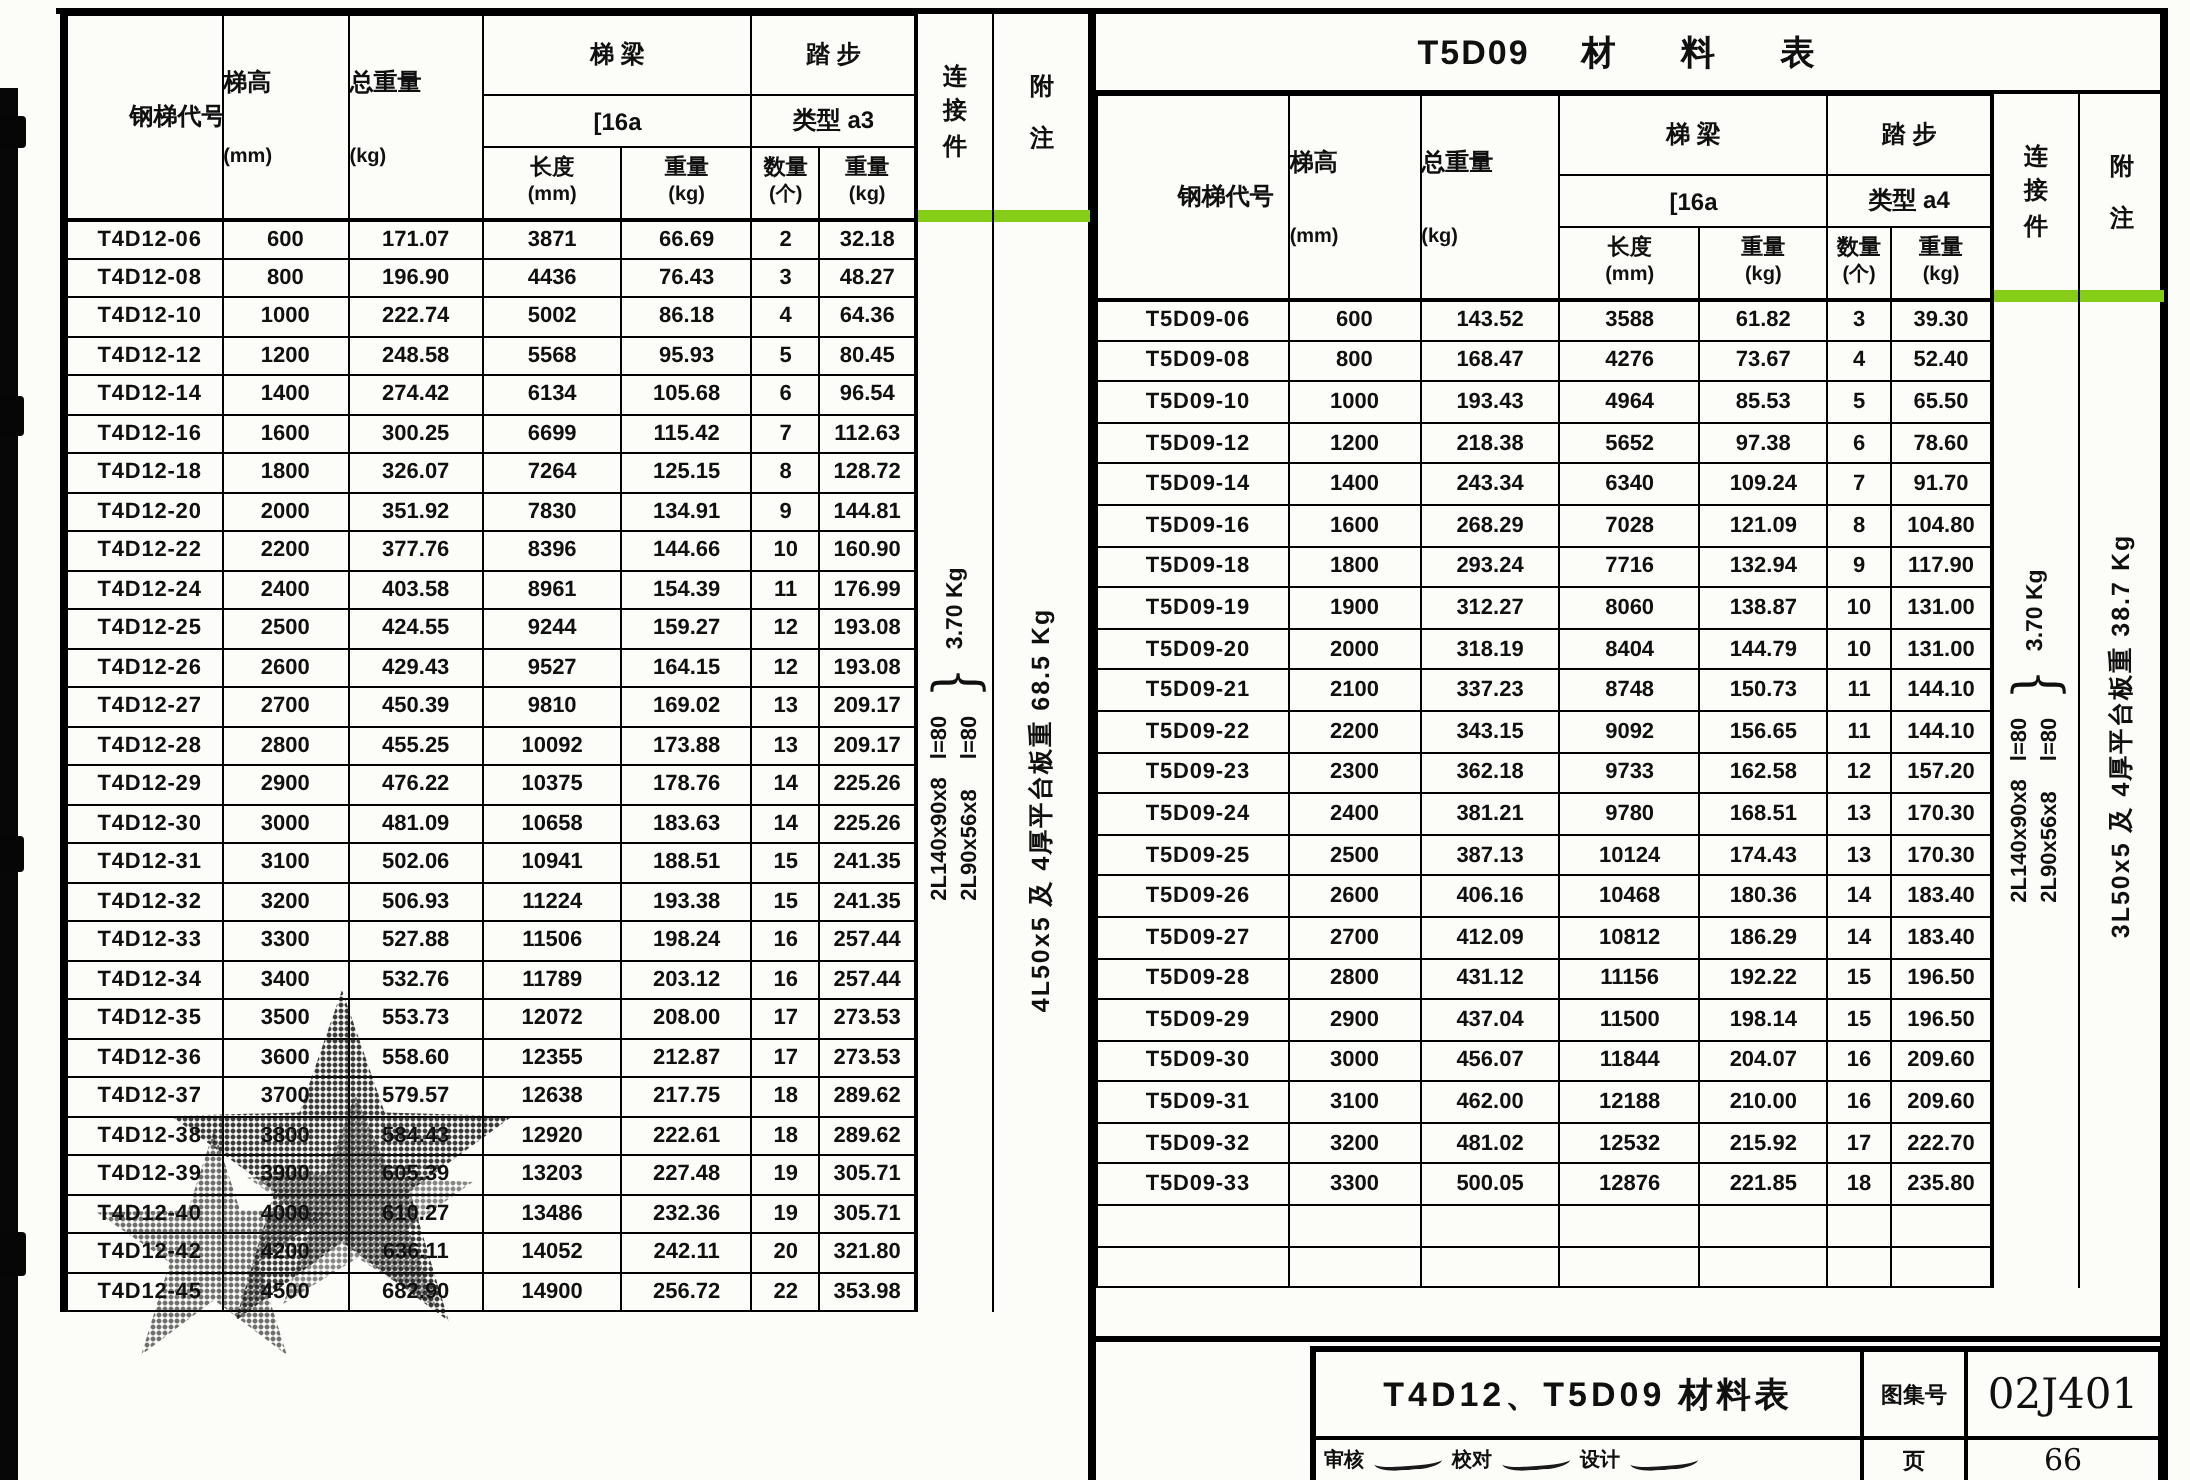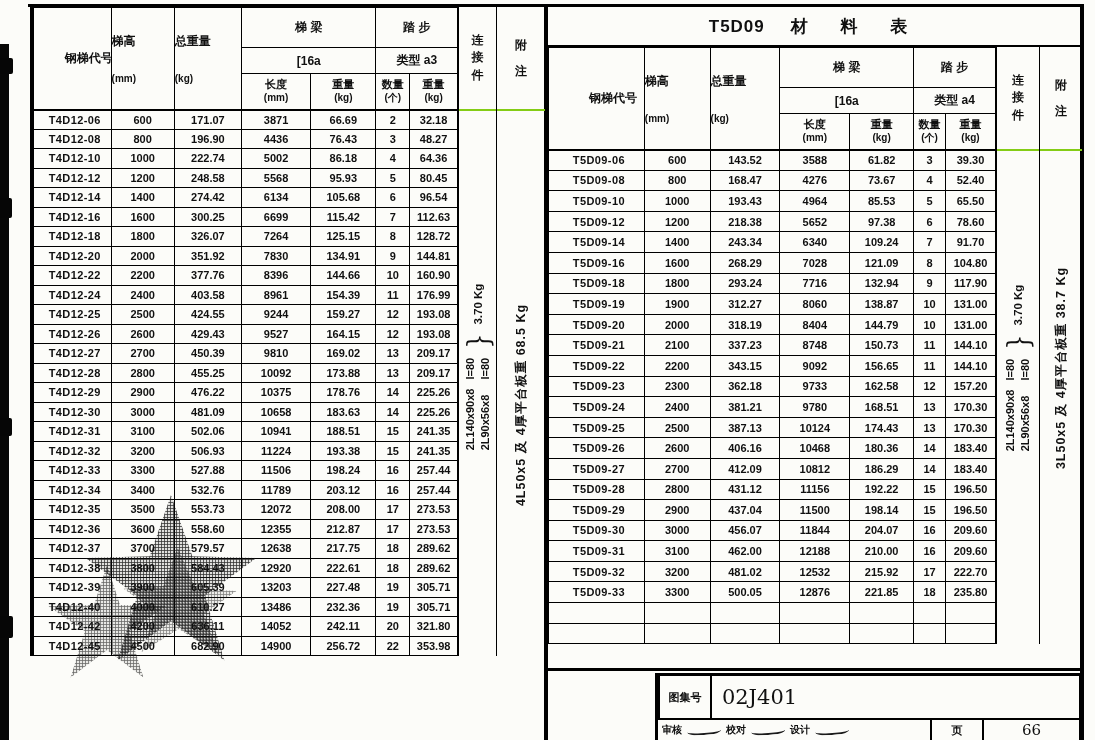--- a/index.html
+++ b/index.html
@@ -45,21 +45,21 @@
   .unit { font-size:10px; font-weight:bold; }
   .twoline { line-height:1.25; font-size:11px; }
   .twoline .unit { display:block; }
 
   .sidecols { display:flex; }
   .vcol { display:flex; flex-direction:column; border-left:1px solid #000; }
   .panel.left .vcol.conn { width:38px; }
   .panel.left .vcol.note { width:49px; }
   .panel.right .vcol.conn { width:43px; }
   .panel.right .vcol.note { width:43px; }
-  .vhead { height:104px; border-bottom:2px solid #84cc16; display:flex; align-items:center; justify-content:center; }
+  .vhead { height:104px; border-bottom:6px solid #84cc16; display:flex; align-items:center; justify-content:center; }
   .vbody { position:relative; flex:1; }
   .rot { position:absolute; left:50%; white-space:nowrap; transform:translate(-50%,-50%) rotate(-90deg); }
   .rot.conn-rot { top:47%; display:flex; align-items:center; gap:9px; }
   .panel.right .rot.conn-rot { top:44%; }
   .rot.note-rot { top:54%; font-size:12.5px; font-weight:bold; letter-spacing:1px; }
   .panel.right .rot.note-rot { top:44%; }
   .specs, .lens { display:flex; flex-direction:column; line-height:1.35; font-size:11px; font-weight:bold; }
   .brace { font-size:24px; font-weight:400; transform:scaleY(1.25); font-family:"DejaVu Serif",serif; }
   .cweight { font-size:11.5px; font-weight:bold; }
 
@@ -742,20 +742,21 @@
           </div>
         </div>
       </div>
     </div>
   </div>
 
   <div class="bottomline"></div>
 
   <div class="titleblock">
     <div class="tb-r1">
+      <div class="tb-title">T4D12、T5D09 材料表</div>
       <div class="tb-cell-lbl">图集号</div>
       <div class="tb-cell-no">02J401</div>
     </div>
     <div class="tb-r2">
       <div class="tb-sign">
         <span>审核</span>
         <span class="scrib"></span>
         <span>校对</span>
         <span class="scrib"></span>
         <span>设计</span>

